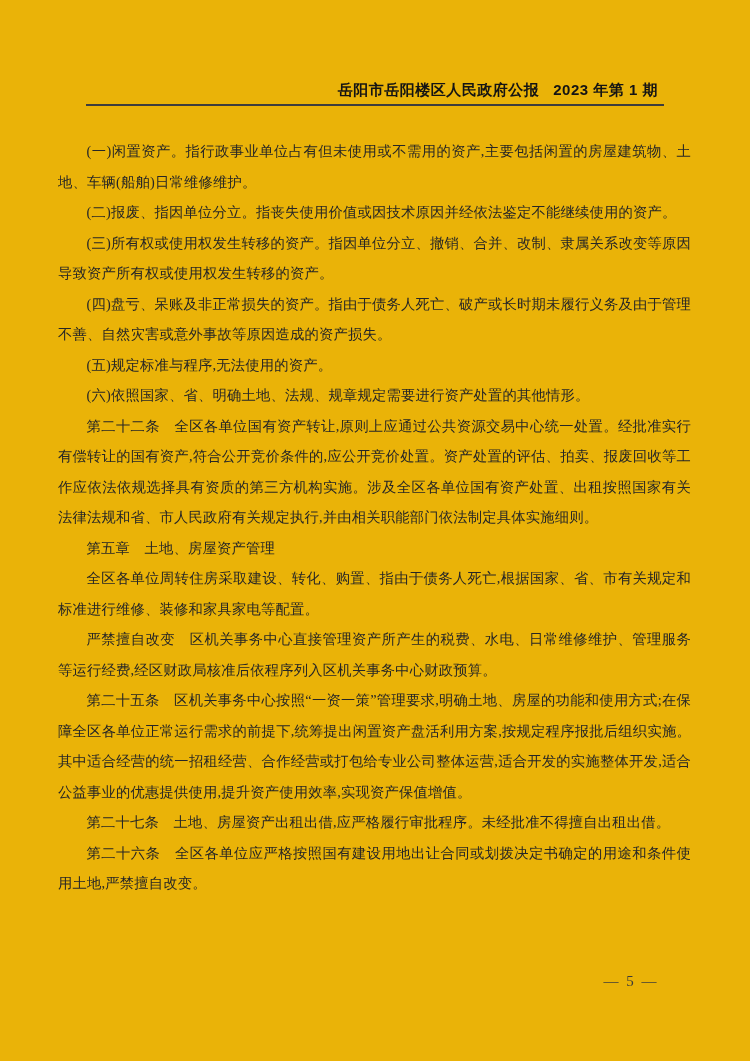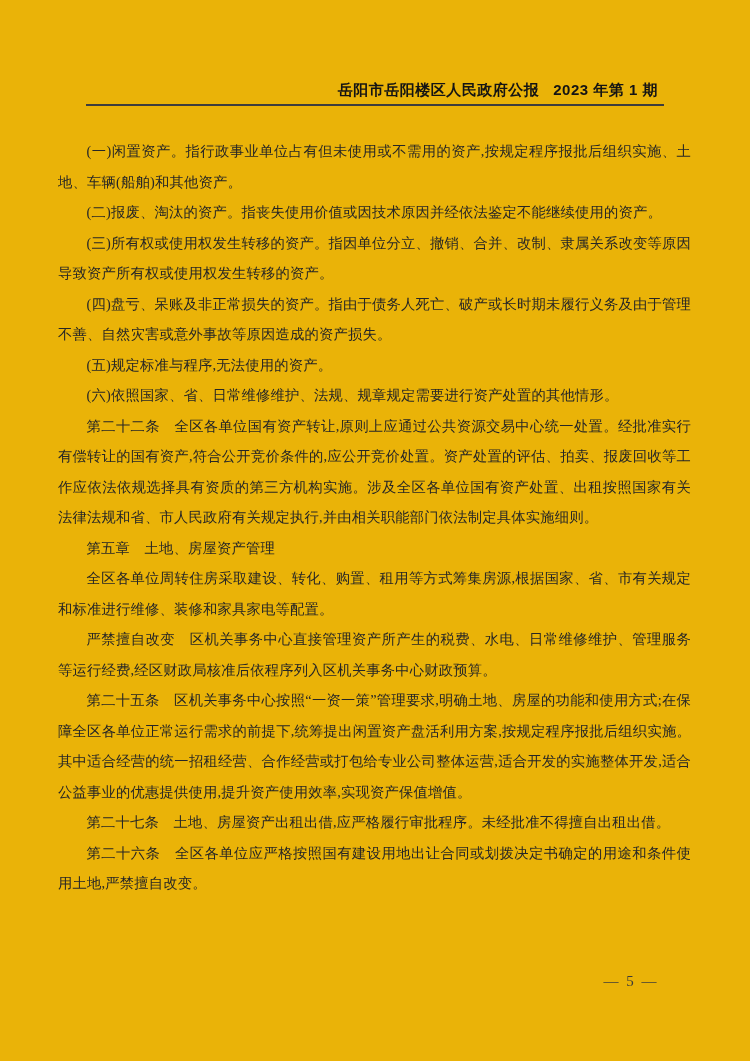--- a/index.html
+++ b/index.html
@@ -73,29 +73,29 @@
 <body>
 
 <div class="page">
 
   <div class="header-row">
     <span>岳阳市岳阳楼区人民政府公报</span><span class="issue">2023 年第 1 期</span>
   </div>
   <div class="header-rule"></div>
 
   <div class="body-text">
-    <p>(一)闲置资产。指行政事业单位占有但未使用或不需用的资产,按规定程序报批后组织实施、土地、车辆(船舶)和其他资产。</p>
-    <p>(二)报废、淘汰的资产。指丧失使用价值或因技术原因并经依法鉴定不能继续使用的资产。</p>
+    <p>(一)闲置资产。指行政事业单位占有但未使用或不需用的资产,主要包括闲置的房屋建筑物、土地、车辆(船舶)日常维修维护。</p>
+    <p>(二)报废、指因单位分立。指丧失使用价值或因技术原因并经依法鉴定不能继续使用的资产。</p>
     <p>(三)所有权或使用权发生转移的资产。指因单位分立、撤销、合并、改制、隶属关系改变等原因导致资产所有权或使用权发生转移的资产。</p>
     <p>(四)盘亏、呆账及非正常损失的资产。指由于债务人死亡、破产或长时期未履行义务及由于管理不善、自然灾害或意外事故等原因造成的资产损失。</p>
     <p>(五)规定标准与程序,无法使用的资产。</p>
-    <p>(六)依照国家、省、日常维修维护、法规、规章规定需要进行资产处置的其他情形。</p>
+    <p>(六)依照国家、省、明确土地、法规、规章规定需要进行资产处置的其他情形。</p>
     <p>第二十二条　全区各单位国有资产转让,原则上应通过公共资源交易中心统一处置。经批准实行有偿转让的国有资产,符合公开竞价条件的,应公开竞价处置。资产处置的评估、拍卖、报废回收等工作应依法依规选择具有资质的第三方机构实施。涉及全区各单位国有资产处置、出租按照国家有关法律法规和省、市人民政府有关规定执行,并由相关职能部门依法制定具体实施细则。</p>
     <p>第五章　土地、房屋资产管理</p>
-    <p>全区各单位周转住房采取建设、转化、购置、租用等方式筹集房源,根据国家、省、市有关规定和标准进行维修、装修和家具家电等配置。</p>
+    <p>全区各单位周转住房采取建设、转化、购置、指由于债务人死亡,根据国家、省、市有关规定和标准进行维修、装修和家具家电等配置。</p>
     <p>严禁擅自改变　区机关事务中心直接管理资产所产生的税费、水电、日常维修维护、管理服务等运行经费,经区财政局核准后依程序列入区机关事务中心财政预算。</p>
     <p>第二十五条　区机关事务中心按照“一资一策”管理要求,明确土地、房屋的功能和使用方式;在保障全区各单位正常运行需求的前提下,统筹提出闲置资产盘活利用方案,按规定程序报批后组织实施。其中适合经营的统一招租经营、合作经营或打包给专业公司整体运营,适合开发的实施整体开发,适合公益事业的优惠提供使用,提升资产使用效率,实现资产保值增值。</p>
     <p>第二十七条　土地、房屋资产出租出借,应严格履行审批程序。未经批准不得擅自出租出借。</p>
     <p>第二十六条　全区各单位应严格按照国有建设用地出让合同或划拨决定书确定的用途和条件使用土地,严禁擅自改变。</p>
   </div>
 
   <div class="page-number">— 5 —</div>
 
 </div>
 

